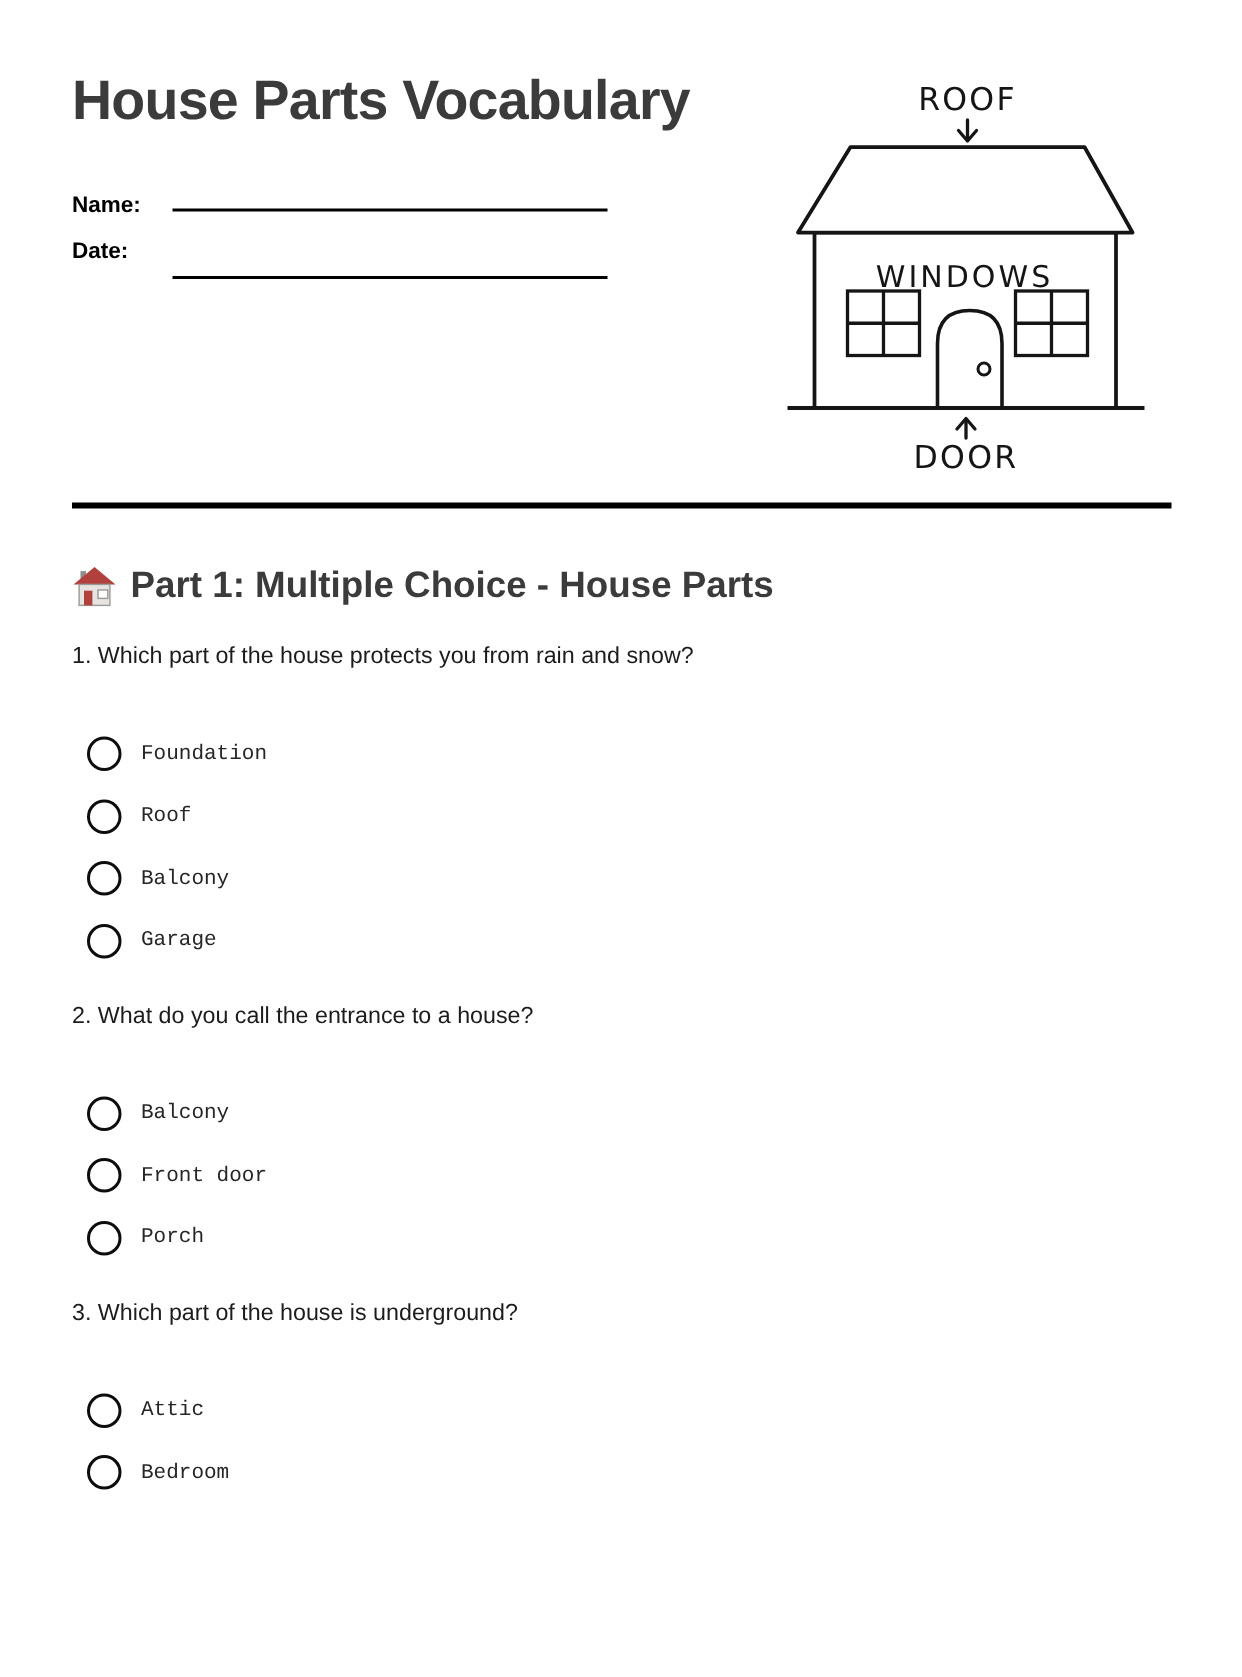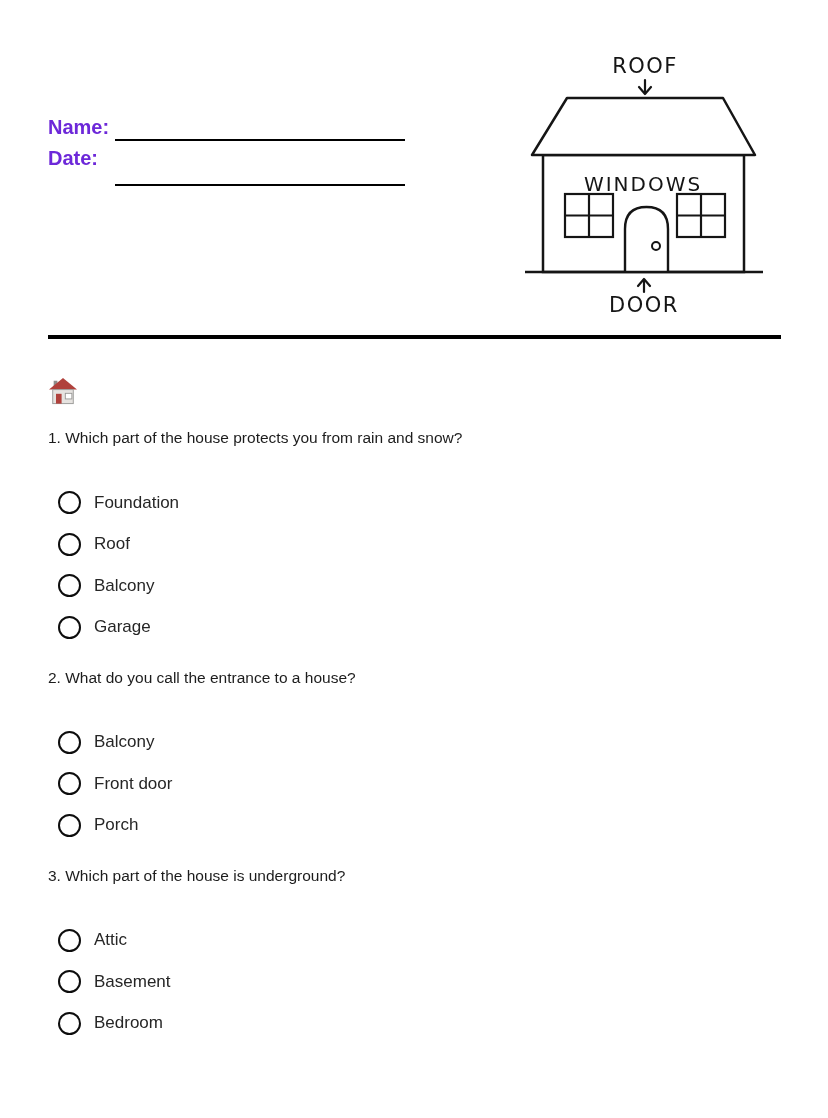--- a/index.html
+++ b/index.html
@@ -14,21 +14,21 @@
 
   
   .header { position: relative; height: 340px; }
   .page-title {
     position: absolute; left: 48px; top: 46px;
     font-size: 37px; font-weight: 700; color: #3b3b3b;
     letter-spacing: -0.5px; white-space: nowrap;
   }
   .field-label {
     position: absolute; left: 48px;
-    font-size: 20px; font-weight: 700; color: #6d28d9;
+    font-size: 15px; font-weight: 700; color: #000000; margin-top: 12px;
   }
   .name-label { top: 116px; }
   .date-label { top: 147px; }
   .field-line {
     position: absolute; left: 115px; width: 290px; height: 2px;
     background: #000; display: block;
   }
   .name-line { top: 139px; }
   .date-line { top: 184px; }
 
@@ -57,33 +57,34 @@
     display: flex; align-items: center; gap: 13px;
     padding-left: 10px; height: 23px;
     margin-bottom: 18.5px;
     cursor: pointer;
   }
   .radio {
     width: 23px; height: 23px; flex: 0 0 auto;
     border: 2.6px solid #0d0d0d; border-radius: 50%;
     background: #fff;
   }
-  .option-label { font-size: 17px; color: #262626; }
+  .option-label { font-size: 14px; color: #262626; font-family: Liberation Mono, monospace; }
 
   svg text {
     font-family: "DejaVu Sans", sans-serif;
     fill: #151515;
   }
 </style>
 </head>
 <body>
 
 <div class="page">
 
   <header class="header">
+    <h1 class="page-title">House Parts Vocabulary</h1>
 
     <span class="field-label name-label">Name:</span>
     <span class="field-line name-line"></span>
 
     <span class="field-label date-label">Date:</span>
     <span class="field-line date-line"></span>
 
     <svg class="house-art" width="245" height="272" viewBox="0 0 245 272">
 
       <text x="125" y="28" font-size="21" letter-spacing="1.5" text-anchor="middle" font-weight="500">ROOF</text>
@@ -127,20 +128,21 @@
 
   <main class="main">
     <h2 class="part-heading">
       <svg class="emoji-icon" width="30" height="28" viewBox="0 0 32 30">
         <rect x="6" y="4" width="4" height="8" fill="#8e8e8c"></rect>
         <polygon points="16,1 1,13.5 31,13.5" fill="#b0413c"></polygon>
         <rect x="5" y="13.5" width="22" height="15" fill="#e6e3e0" stroke="#9a9a98" stroke-width="1"></rect>
         <rect x="8.5" y="18" width="6" height="10.5" fill="#b0413c"></rect>
         <rect x="18.5" y="17.5" width="7" height="6" fill="#ffffff" stroke="#9a9a98" stroke-width="1"></rect>
       </svg>
+      <span>Part 1: Multiple Choice - House Parts</span>
     </h2>
 
     <div class="questions">
 
       <section class="question">
         <p class="q-text">1. Which part of the house protects you from rain and snow?</p>
         <div class="option-row">
           <span class="radio"></span>
           <span class="option-label">Foundation</span>
         </div>
@@ -175,23 +177,19 @@
       </section>
 
       <section class="question">
         <p class="q-text">3. Which part of the house is underground?</p>
         <div class="option-row">
           <span class="radio"></span>
           <span class="option-label">Attic</span>
         </div>
         <div class="option-row">
           <span class="radio"></span>
-          <span class="option-label">Basement</span>
-        </div>
-        <div class="option-row">
-          <span class="radio"></span>
           <span class="option-label">Bedroom</span>
         </div>
       </section>
 
     </div>
   </main>
 </div>
 
 </body></html>

